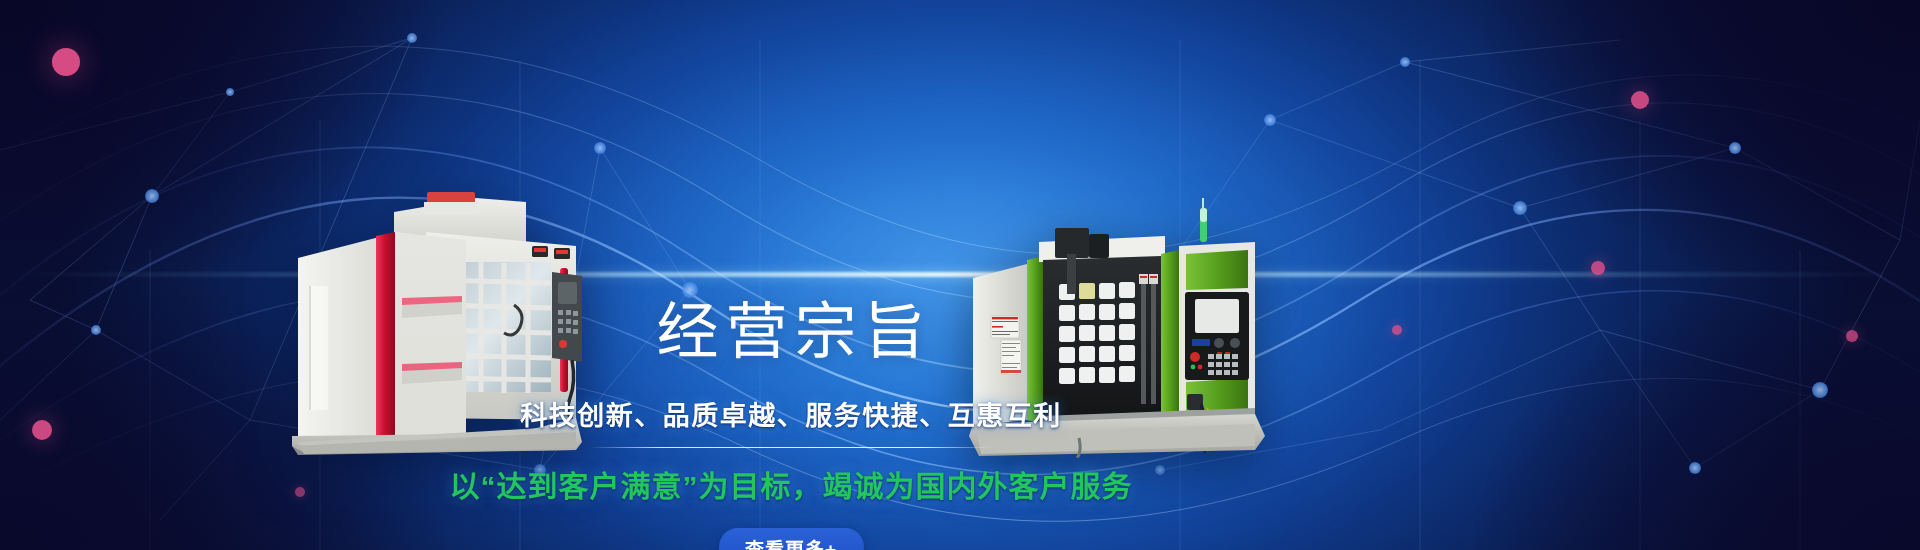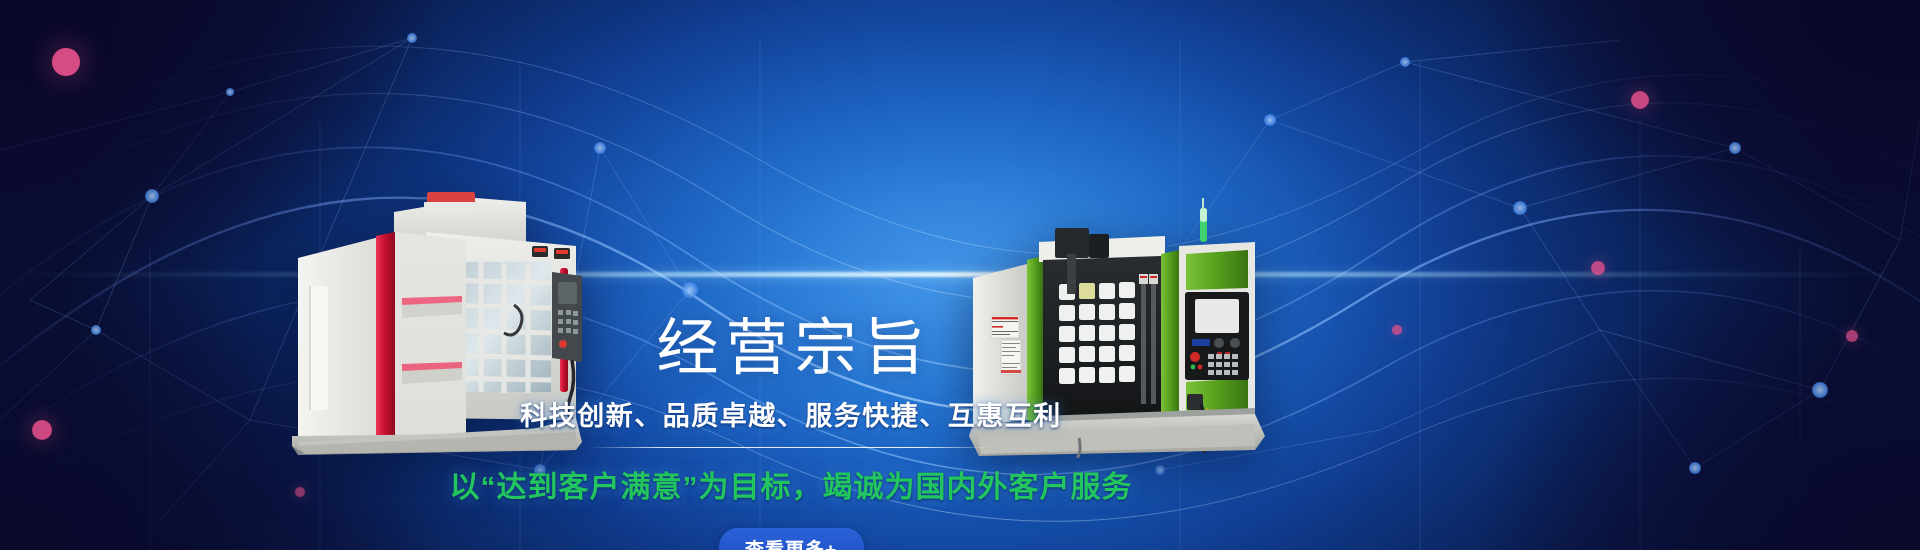--- a/index.html
+++ b/index.html
@@ -51,21 +51,21 @@
     z-index:40;pointer-events:none;justify-content:flex-end;
   }
   .content > *{pointer-events:auto;}
   .title{
     margin-top:28px;
     font-size:62px;line-height:1.08;font-weight:400;
     color:#ffffff;letter-spacing:7px;text-indent:7px;
     text-shadow:0 2px 16px rgba(10,40,110,0.55), 0 0 30px rgba(120,190,255,0.30);
   }
   .subtitle{
-    margin-top:12px;
+    margin-top:28px;
     font-size:27px;font-weight:bold;color:#ffffff;letter-spacing:1.5px;
     text-shadow:0 1px 3px rgba(8,35,95,0.85), 0 0 12px rgba(60,140,225,0.6);
     font-family:Liberation Mono, monospace;
   }
   .divider{
     margin-top:14px;width:405px;height:1px;
     background:linear-gradient(to right, rgba(255,255,255,0) 0%, rgba(255,255,255,0.85) 18%, rgba(255,255,255,0.9) 82%, rgba(255,255,255,0) 100%);
   }
   .tagline{
     margin-top:14px;

